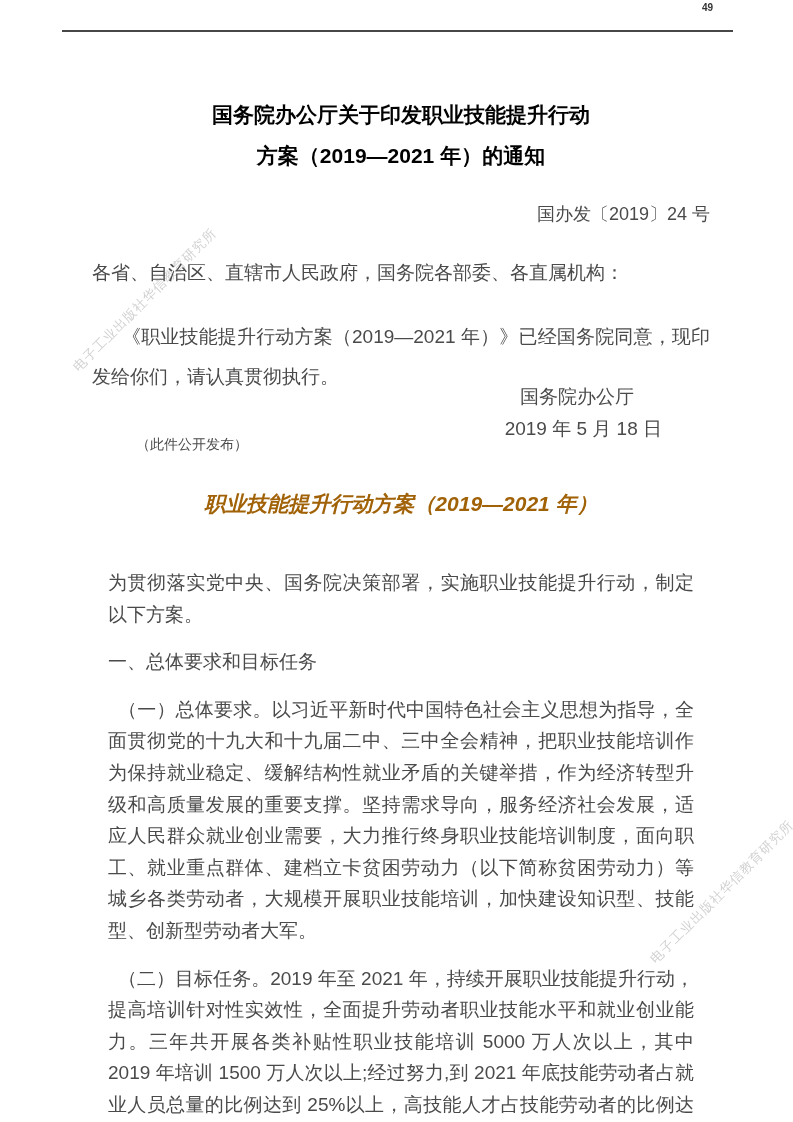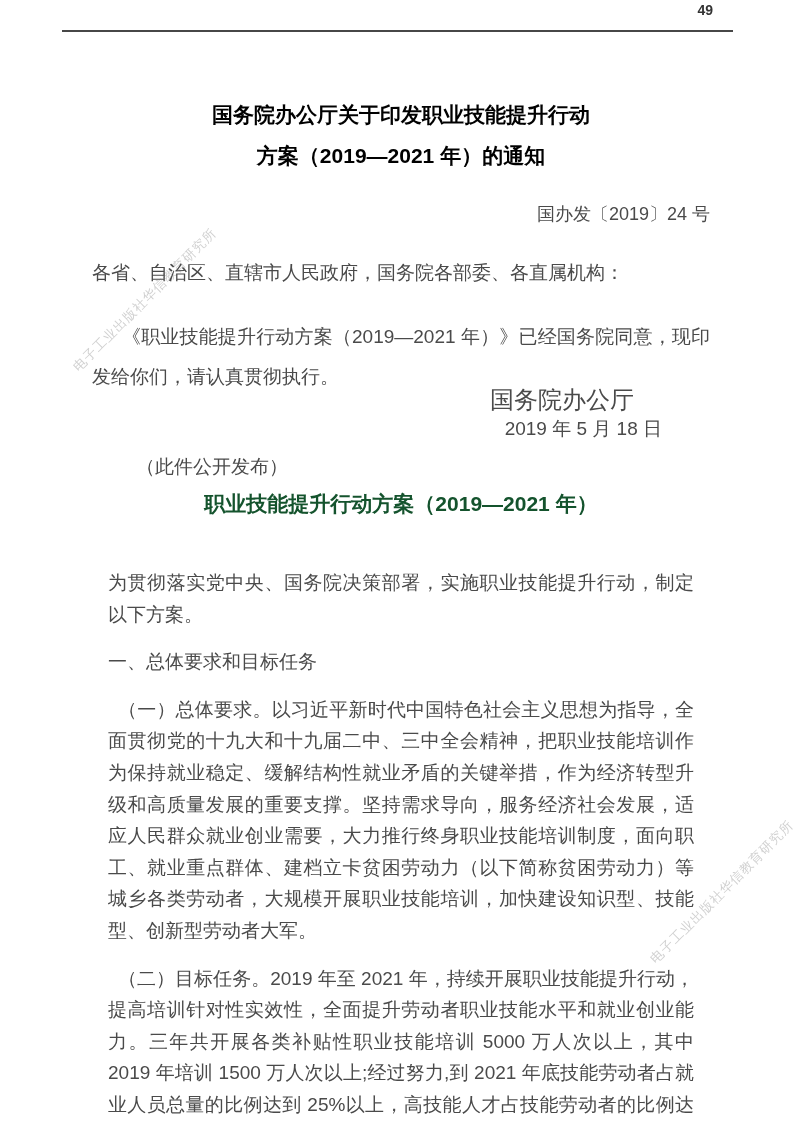--- a/index.html
+++ b/index.html
@@ -12,21 +12,21 @@
     height: 1122px;
     position: relative;
     overflow: hidden;
     font-family: "Liberation Sans", "DejaVu Sans", sans-serif;
     color: #4a4a4a;
   }
   .page-number {
     position: absolute;
     top: 2px;
     right: 80px;
-    font-size: 14px;
+    font-size: 10px;
     color: #333333;
     font-weight: bold;
   }
   .header-rule {
     position: absolute;
     top: 30px;
     left: 62px;
     width: 671px;
     height: 2px;
     background: #474747;
@@ -87,51 +87,52 @@
     margin: 0;
   }
   .sig-org {
     position: absolute;
     top: 384px;
     left: 0;
     width: 618px;
     text-align: right;
     padding-right: 76px;
     box-sizing: border-box;
-    font-size: 24px;
+    font-size: 19px;
   }
   .sig-date {
     position: absolute;
     top: 416px;
     left: 0;
     width: 618px;
     text-align: right;
     padding-right: 48px;
     box-sizing: border-box;
     font-size: 19px;
   }
   .pub-note {
     position: absolute;
-    top: 454px;
+    top: 436px;
     left: 0;
     width: 618px;
     padding-left: 44px;
     box-sizing: border-box;
-    font-size: 19px;
+    font-size: 14px;
     font-family: Liberation Serif, serif;
   }
   .plan-title {
     position: absolute;
     top: 490px;
     left: 0;
     width: 618px;
     text-align: center;
     font-size: 21px;
     font-weight: bold;
-    color: #14532d;
+    color: #a16207;
+    font-style: italic;
   }
   .body-text {
     position: absolute;
     top: 551px;
     left: 0;
     width: 618px;
     font-size: 19px;
     line-height: 31.6px;
   }
   .body-text p {

